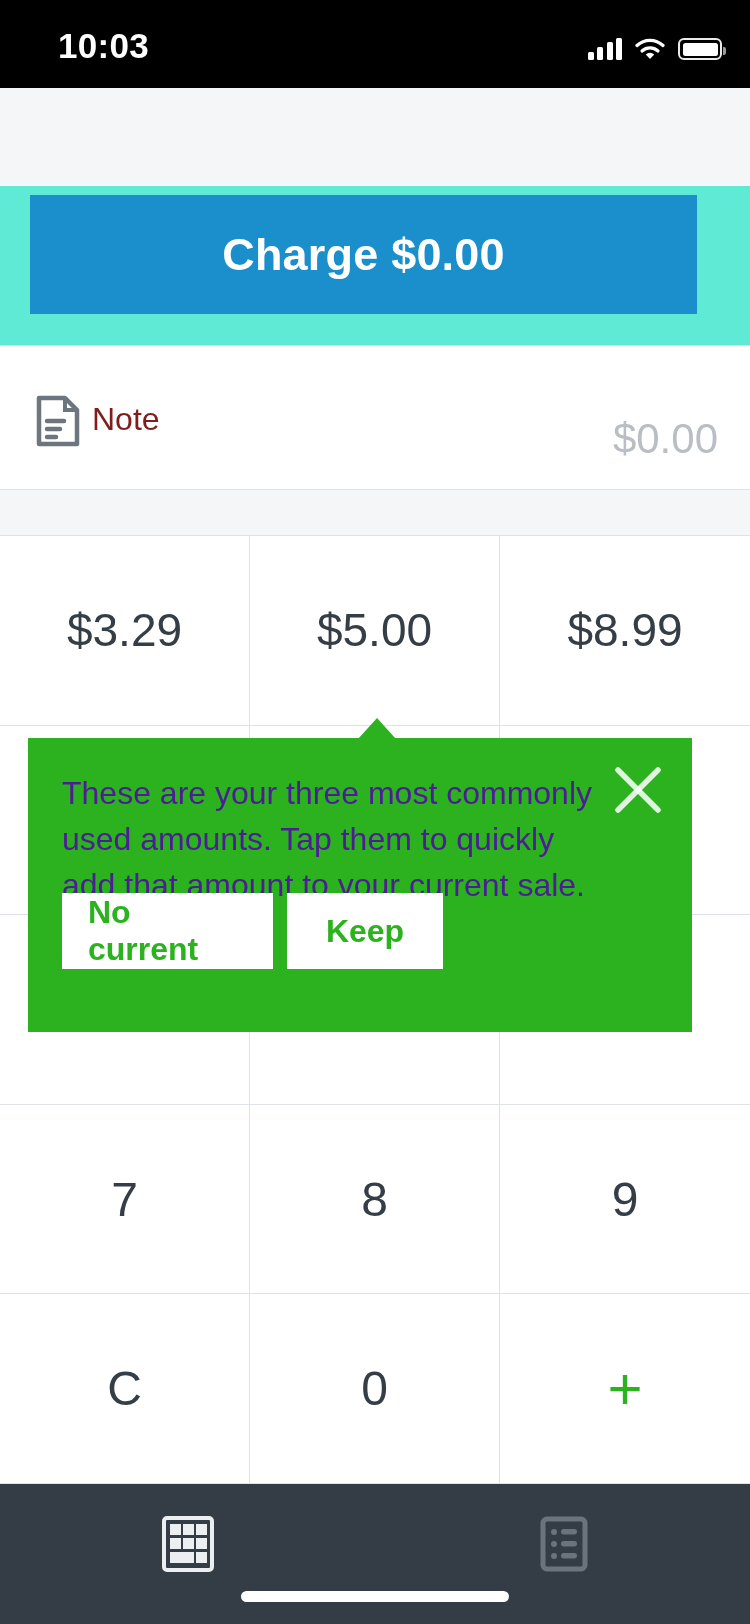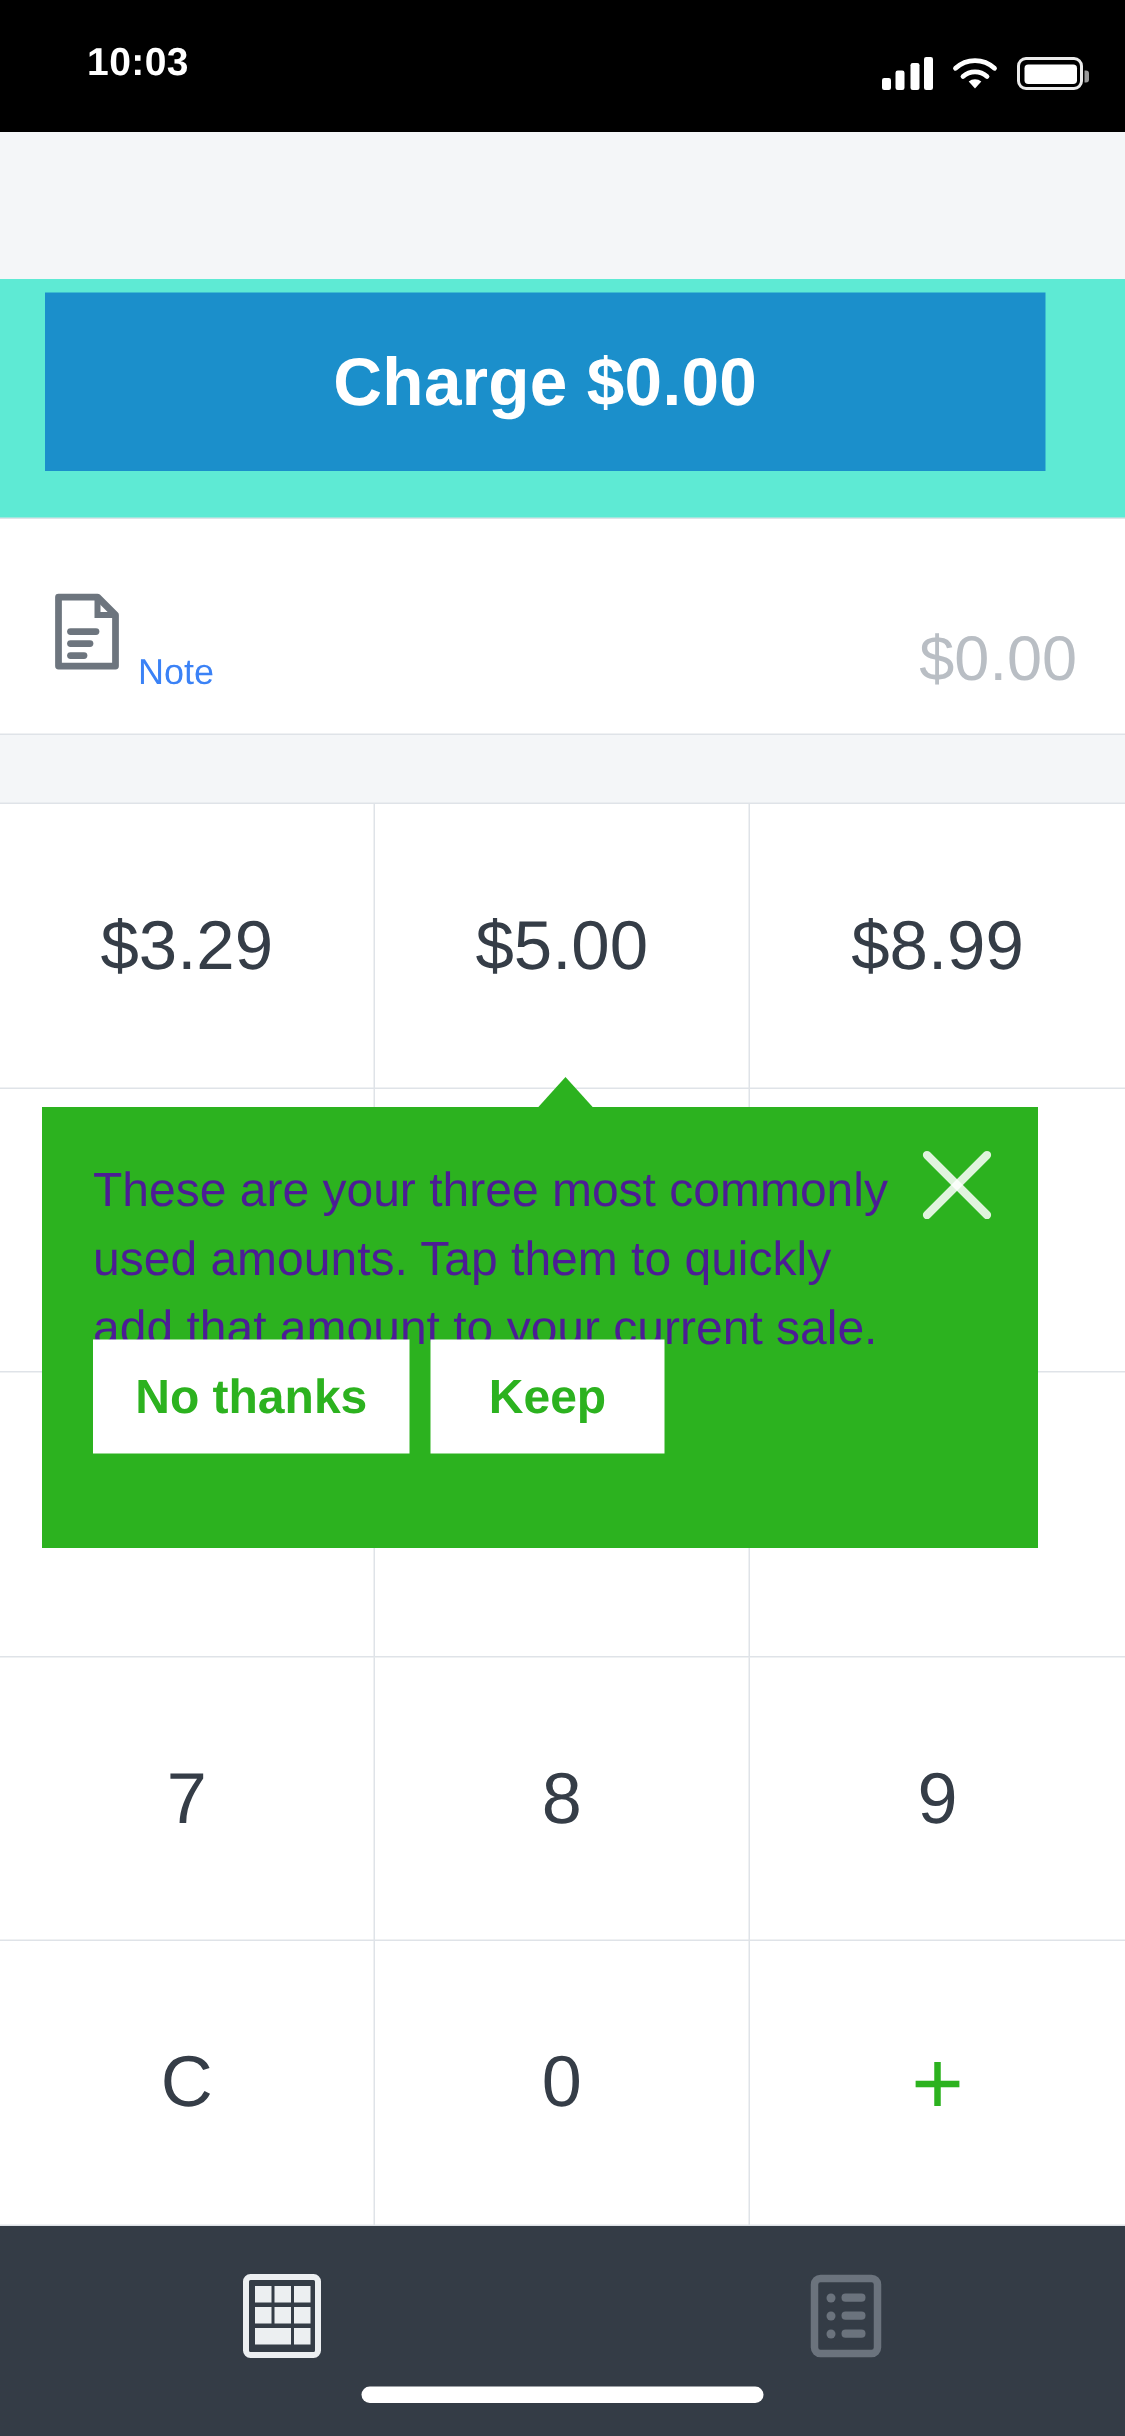--- a/index.html
+++ b/index.html
@@ -11,21 +11,21 @@
   }
   .phone { position:relative; width:750px; height:1624px; background:#ffffff; }
 
   
   .statusbar {
     position:absolute; left:0; top:0; width:750px; height:88px;
     background:#000000; color:#ffffff;
   }
   .sb-time {
     position:absolute; left:58px; top:26px;
-    font-size:26px; font-weight:bold; letter-spacing:0.3px;
+    font-size:35px; font-weight:bold; letter-spacing:0.3px;
     color:#ffffff;
   }
   .sb-right { position:absolute; right:28px; top:30px; display:flex; align-items:flex-end; gap:13px; height:30px; }
   .sig { display:flex; align-items:flex-end; gap:3.5px; height:22px; }
   .sig i { display:block; width:6px; background:#ffffff; border-radius:1.5px; }
   .sig i:nth-child(1){height:8px;} .sig i:nth-child(2){height:13px;}
   .sig i:nth-child(3){height:18px;} .sig i:nth-child(4){height:22px;}
   .wifi { width:30px; height:22px; position:relative; }
   .batt {
     width:44px; height:22px; border:2.5px solid rgba(255,255,255,0.92);
@@ -65,21 +65,21 @@
   }
 
   
   .note-row {
     position:absolute; left:0; top:347px; width:750px; height:143px;
     background:#ffffff; border-bottom:1px solid #dfe3e8;
   }
   .note-icon { position:absolute; left:36px; top:48px; width:44px; height:52px; }
   .note-label {
     position:absolute; left:92px; top:54px;
-    font-size:24px; color:#3b82f6;margin-top:34px;
+    font-size:32px; color:#7f1d1d;
   }
   .note-amount {
     position:absolute; right:32px; top:68px;
     font-size:42px; color:#b9bec4;
   }
 
   
   .strip {
     position:absolute; left:0; top:490px; width:750px; height:46px;
     background:#f4f6f8; border-bottom:1px solid #dfe3e8;
@@ -231,21 +231,21 @@
   <div class="tooltip-arrow"></div>
   <div class="tooltip">
     <div class="tooltip-text">These are your three most commonly used amounts. Tap them to quickly add that amount to your current sale.</div>
     <div class="tooltip-close">
       <svg width="52" height="52" viewBox="0 0 52 52">
         <line x1="6" y1="6" x2="46" y2="46" stroke="rgba(255,255,255,0.85)" stroke-width="5.5" stroke-linecap="round"></line>
         <line x1="46" y1="6" x2="6" y2="46" stroke="rgba(255,255,255,0.85)" stroke-width="5.5" stroke-linecap="round"></line>
       </svg>
     </div>
     <div class="tooltip-actions">
-      <div class="t-btn nothanks">No thanks</div>
+      <div class="t-btn nothanks">No current</div>
       <div class="t-btn keep">Keep</div>
     </div>
   </div>
 
   <div class="tabbar">
     <div class="tab keypad">
       <span>
         <svg width="52" height="60" viewBox="0 0 52 60">
           <rect x="2" y="4" width="48" height="52" rx="3" fill="none" stroke="#eceff1" stroke-width="4"></rect>
           <rect x="8" y="10" width="11" height="11" fill="#eceff1"></rect>

